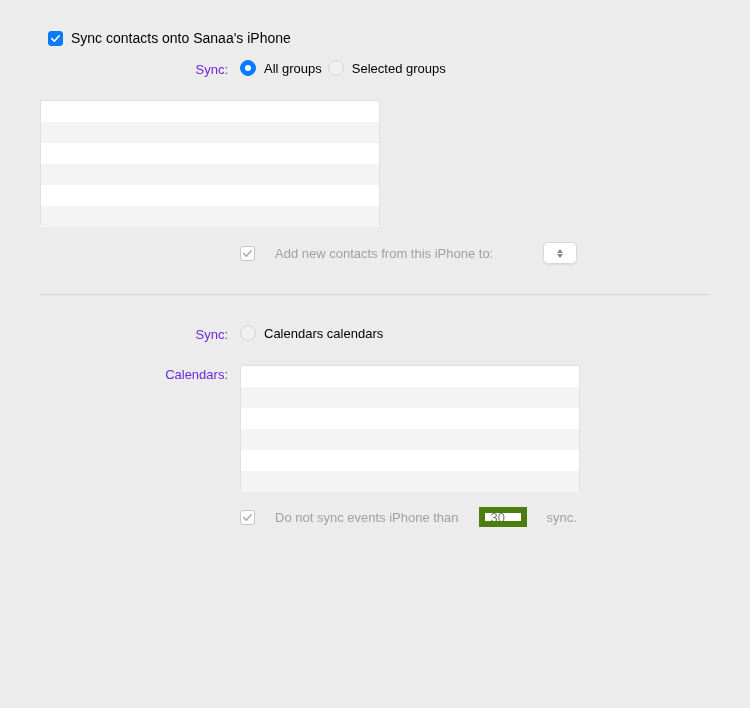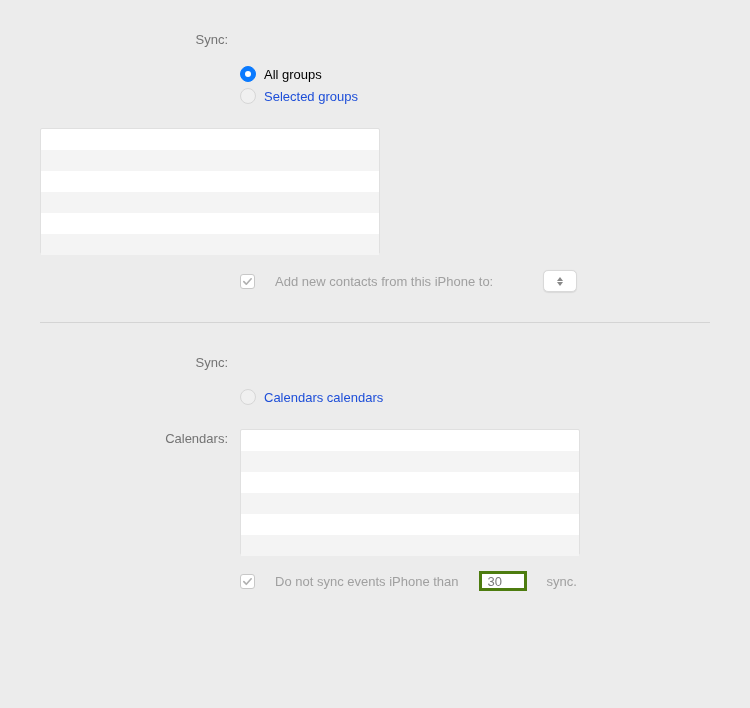--- a/index.html
+++ b/index.html
@@ -62,34 +62,32 @@
       display: flex;
       align-items: flex-start;
       margin-bottom: 6px;
     }
     .row-label {
       width: 200px;
       text-align: right;
       padding-right: 12px;
       padding-top: 2px;
       font-size: 13px;
-      color: #737373;
+      color: #6d28d9;
       flex-shrink: 0;
     }
     .row-content {
       flex: 1;
       display: flex;
       flex-direction: column;
     }
     .radio-group {
       display: flex;
-      flex-direction: column;
       gap: 6px;
       margin-bottom: 18px;
-      margin-top: 36px;
     }
     .radio-item {
       display: flex;
       align-items: center;
       gap: 8px;
     }
     .radio {
       width: 16px;
       height: 16px;
       border-radius: 50%;
@@ -112,21 +110,21 @@
       background: #fff;
     }
     .radio.disabled {
       background: #f0f0f0;
       border-color: #d6d6d6;
     }
     .radio-label {
       font-size: 13px;
     }
     .radio-label.dimmed {
-      color: #1d4ed8;
+      color: #000000;
       text-align: right;
     }
     .listbox {
       width: 340px;
       height: 126px;
       background: #fff;
       border: 1px solid #e0e0e0;
       border-radius: 2px;
     }
     .listbox-row {
@@ -163,21 +161,21 @@
       border-bottom: 4px solid #888;
     }
     .dropdown .chev.down {
       border-top: 4px solid #888;
     }
     .num-input {
       width: 48px;
       height: 20px;
       padding: 1px 6px;
       font-size: 13px;
-      border: 3px solid #4d7c0f;
+      border: 6px solid #4d7c0f;
       border-radius: 0;
       background: #fff;
       color: #7a7a7a;
       text-align: left;
       font-family: inherit;
     }
     .divider {
       border: none;
       border-top: 1px solid #d4d4d4;
       margin: 0 0 30px 0;
@@ -189,20 +187,28 @@
       gap: 20px;
       margin-top: 16px;
     }
   </style>
 </head>
 <body>
 
 <div class="container">
 
   <div class="section">
+    <div class="section-header">
+      <span class="checkbox checked">
+        <svg viewBox="0 0 12 12">
+            <path d="M2 6.2 L4.7 9 L10 3" stroke="#fff" stroke-width="1.8" fill="none" stroke-linecap="round" stroke-linejoin="round"></path>
+          </svg>
+      </span>
+      <span class="header-label">Sync contacts onto Sanaa's iPhone</span>
+    </div>
 
     <div class="row">
       <div class="row-label">Sync:</div>
       <div class="row-content">
         <div class="radio-group">
           <div class="radio-item">
             <span class="radio selected"></span>
             <span class="radio-label">All groups</span>
           </div>
           <div class="radio-item">

